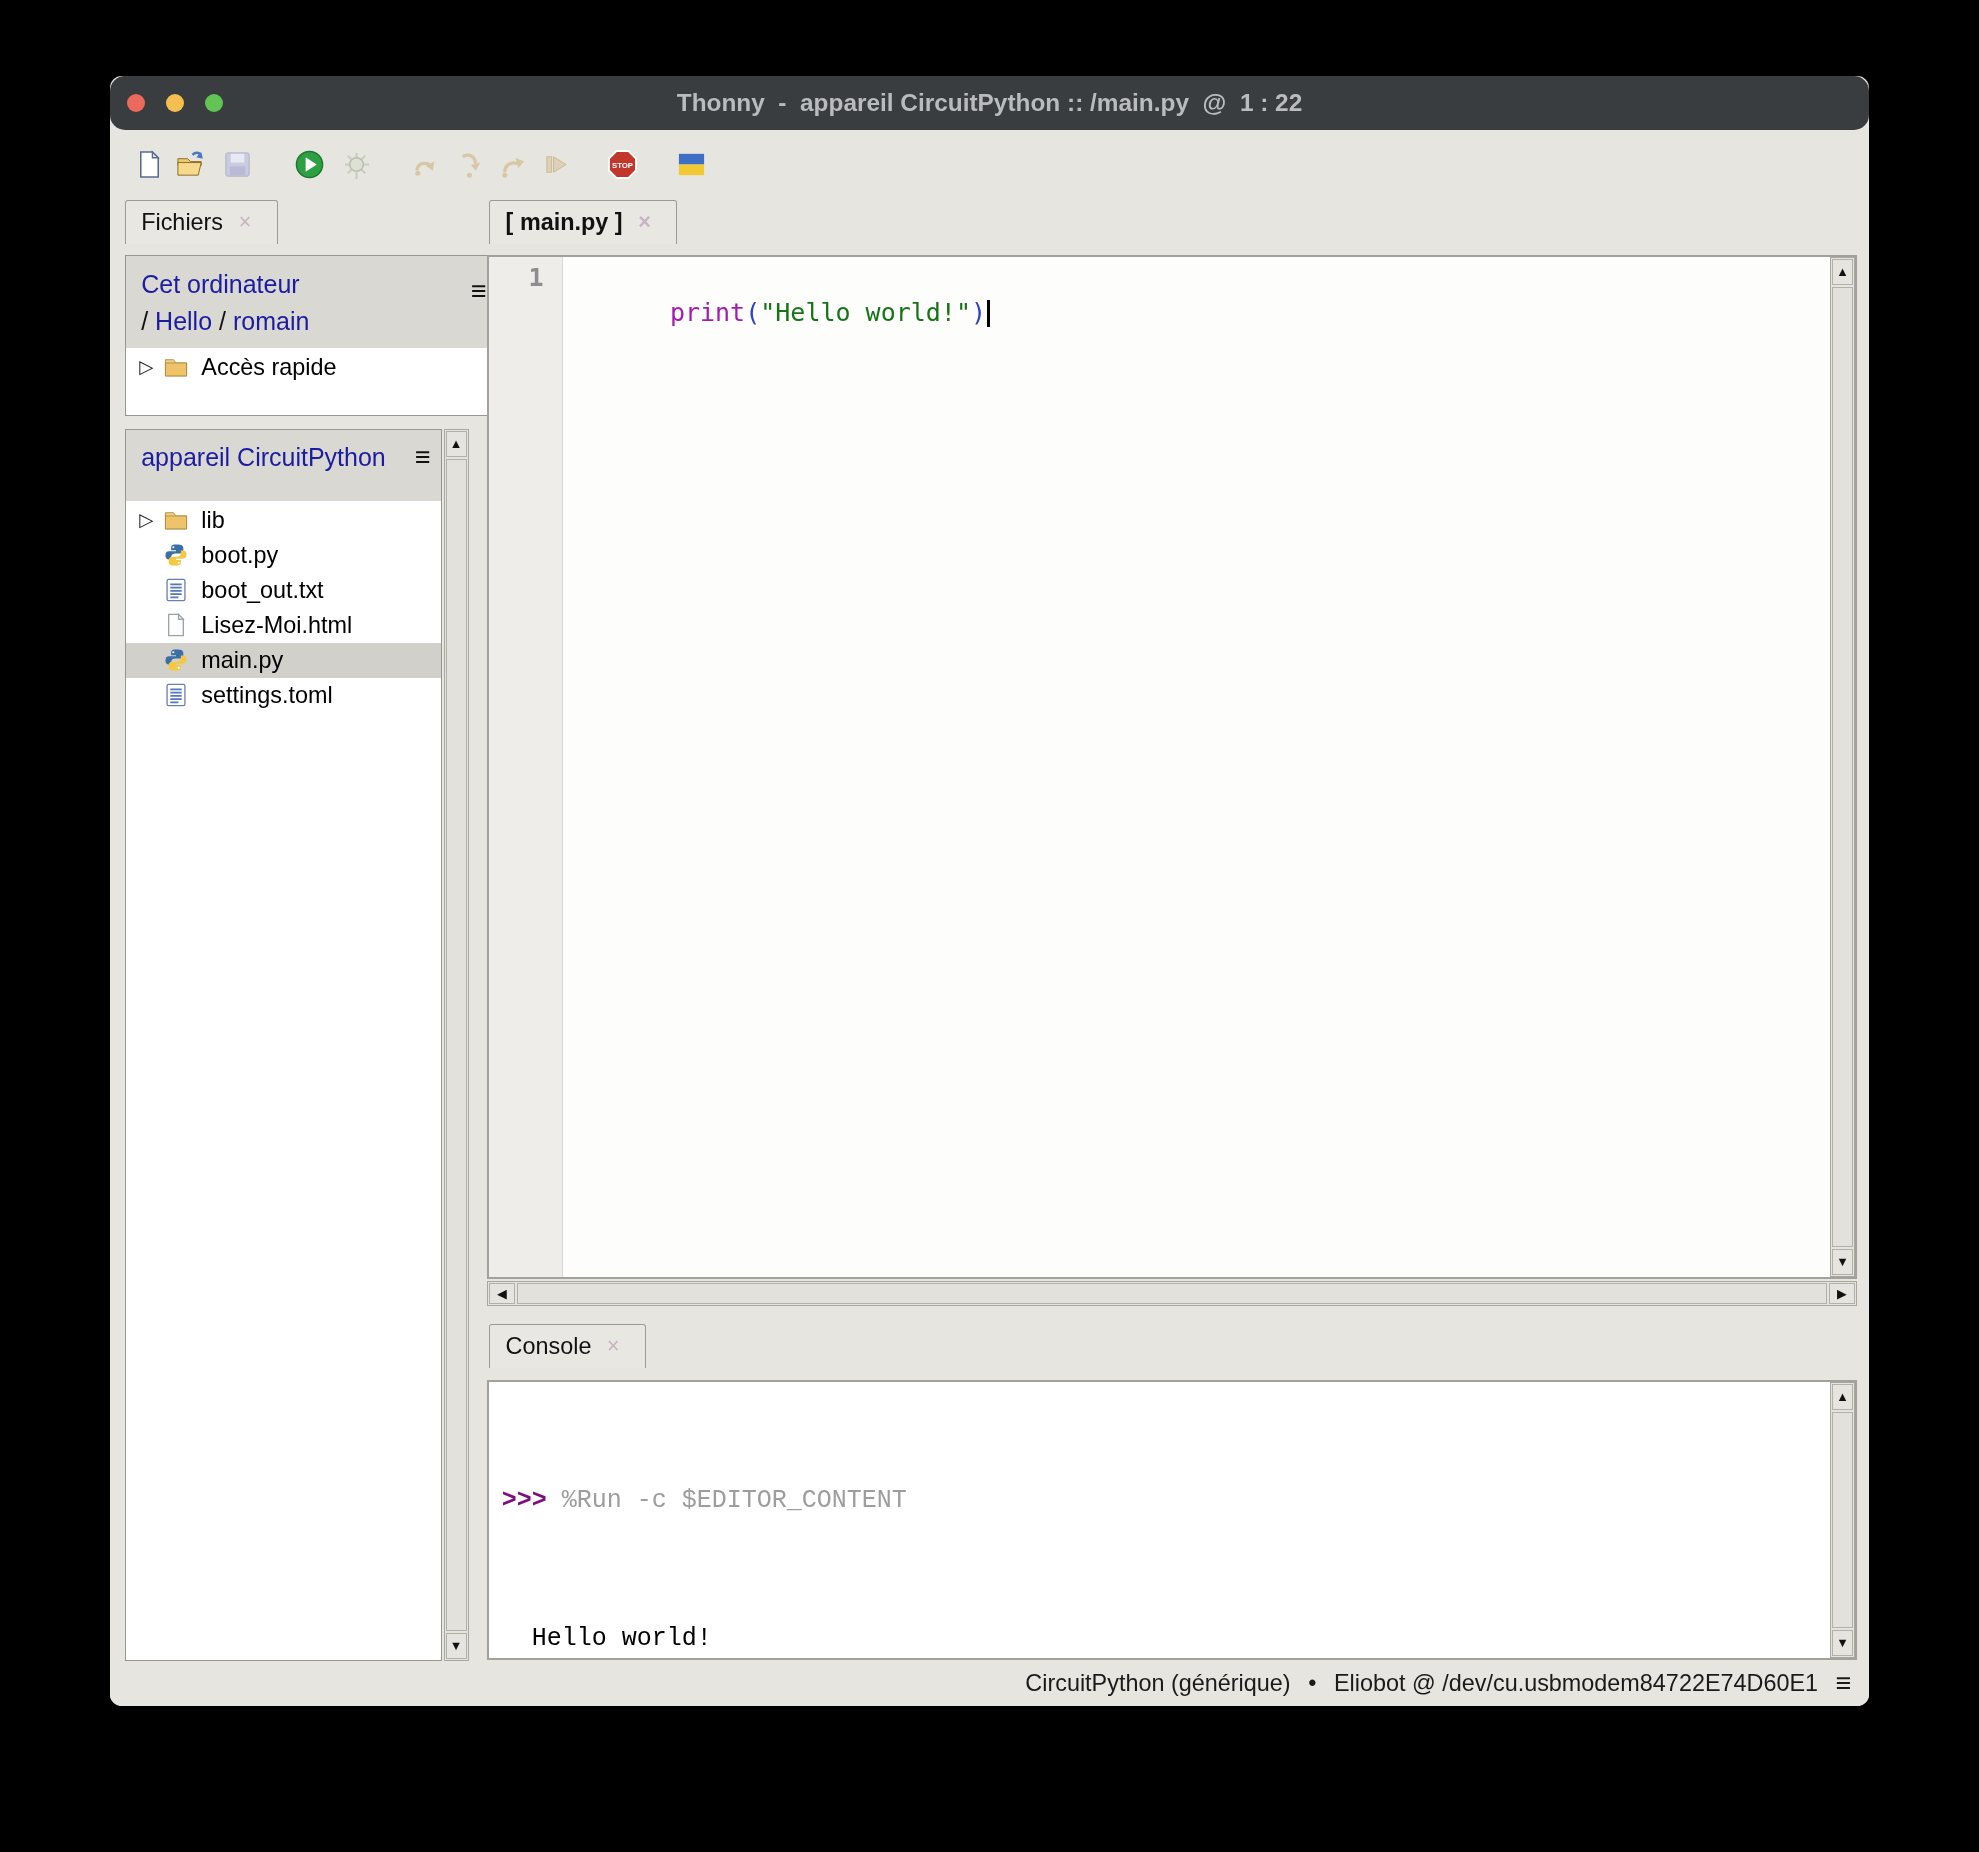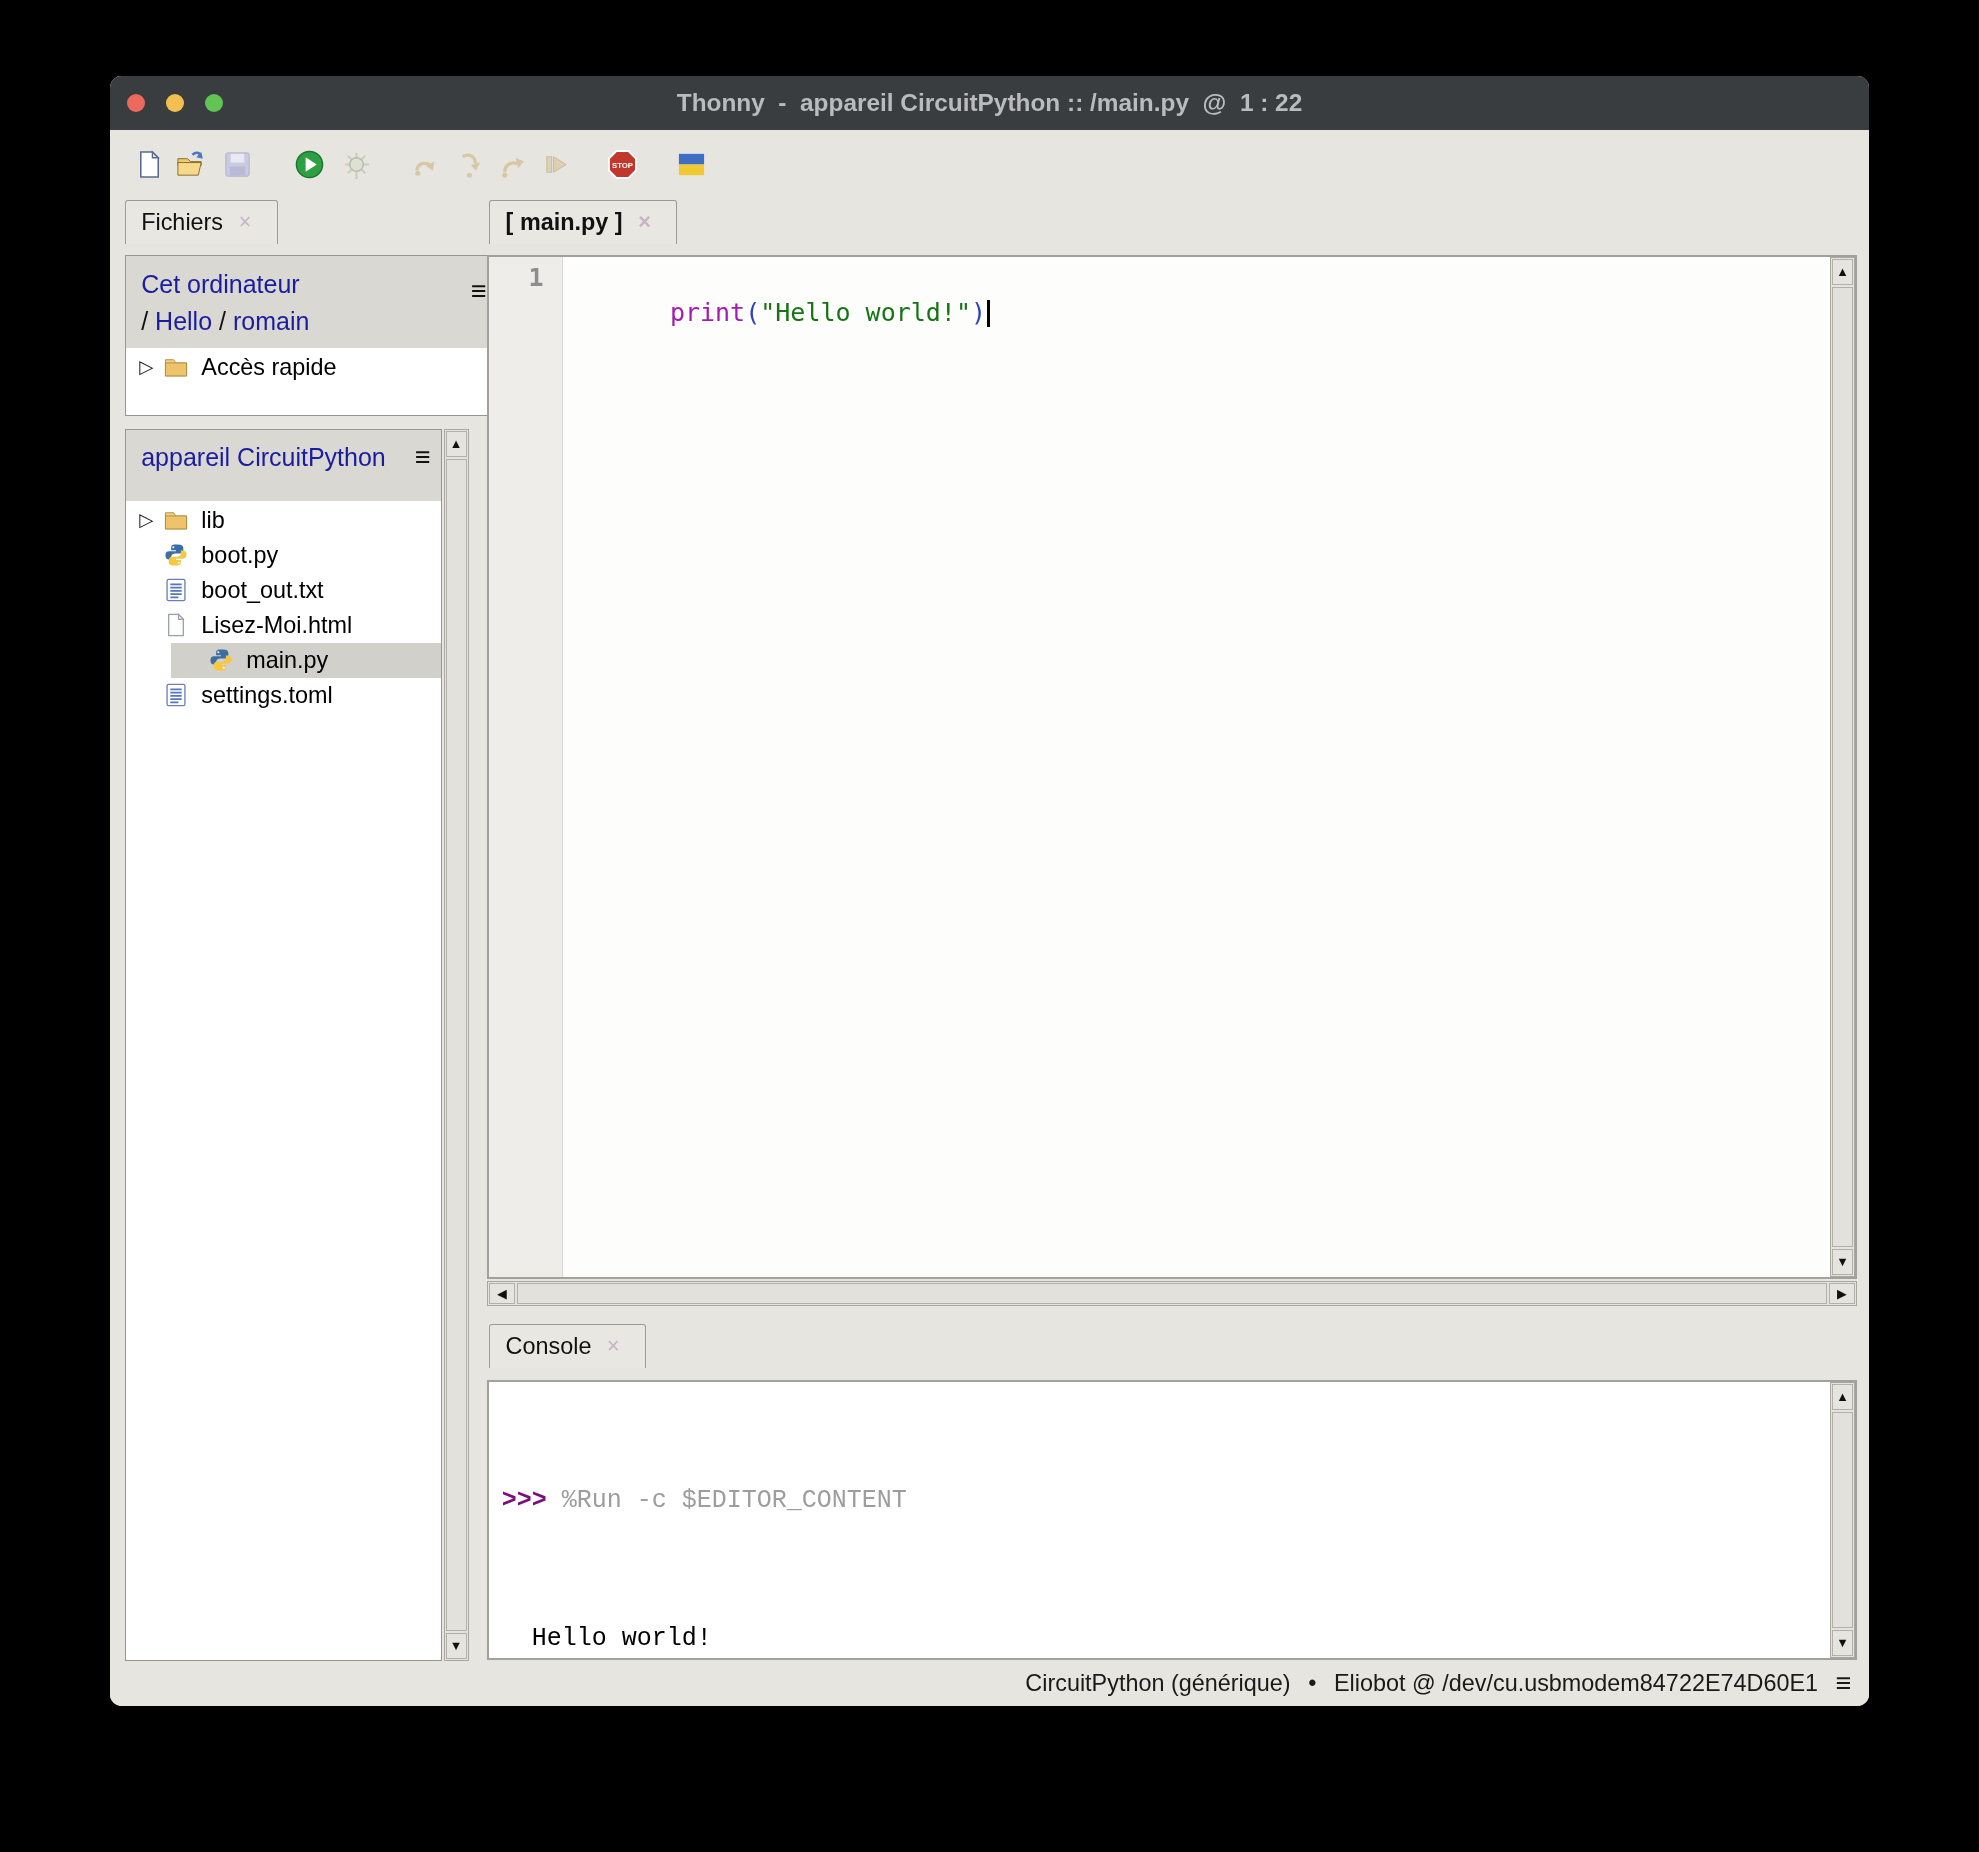--- a/index.html
+++ b/index.html
@@ -1,21 +1,21 @@
 <!DOCTYPE html>
 <html><head>
 <meta charset="utf-8">
 <style>
   * { margin:0; padding:0; box-sizing:border-box; }
   html,body { width:1980px; height:1853px; background:#000; font-family:"Liberation Sans", sans-serif; }
   .window { position:absolute; left:110px; top:76px; width:1759px; height:1630px;
             background:#e7e5e0; border-radius:11.7px; overflow:hidden; }
 
   
-  .titlebar { position:relative; height:54px; background:#3a3d3f; display:flex; align-items:center; }
+  .titlebar { position:relative; height:54px; background:#3a3d3f; display:flex; align-items:center;border-radius:15px; }
   .lights { position:absolute; left:16.6px; top:17.6px; display:flex; gap:20.5px; }
   .light { width:18.5px; height:18.5px; border-radius:50%; }
   .light.red{ background:#ec6a5d; } .light.yellow{ background:#f4bf4e; } .light.green{ background:#61c455; }
   .title { width:100%; text-align:center; color:#b9bbbe; font-weight:bold; font-size:24.4px; white-space:pre; }
 
   
   .toolbar { position:relative; height:70px; }
   .tbtn { position:absolute; top:18.5px; width:31px; height:31px; }
   .tbtn svg { width:31px; height:31px; display:block; }
 
@@ -30,21 +30,21 @@
   .tree-main { flex:1; border:1px solid #98968f; display:flex; flex-direction:column; background:#fff; }
   .tree-head { background:#dad8d3; position:relative; padding:9.8px 13.7px 7.8px 15.6px; color:#1c1ca0;
                font-size:25px; line-height:37px; }
   .tree-head .sep { color:#111; }
   .menu-btn { position:absolute; right:9.8px; font-size:27px; color:#111; font-weight:bold; line-height:27px; }
   .tree-list { background:#fff; flex:1; padding-top:2px; }
   .trow { height:35px; display:flex; align-items:center; font-size:23.4px; color:#000; }
   .trow .exp { width:23.4px; margin-left:13.7px; font-size:18.5px; color:#222; flex:none; }
   .trow.noexp .exp { visibility:hidden; }
   .trow .ticon { width:26px; height:26px; margin-right:12.7px; flex:none; }
-  .trow.selected { background:#d2d0cb;margin-left:45px; }
+  .trow.selected { background:#d2d0cb; }
   .vscroll { width:25px; margin-left:2px; border:1px solid #a9a7a0; background:#e5e3dd;
              display:flex; flex-direction:column; }
   .sbtn { height:26px; flex:none; display:flex; align-items:center; justify-content:center;
           font-size:12.7px; color:#111; background:#e6e4de; border:1px solid #b2b0a9; margin:1px; }
   .sthumb { flex:1; background:#e3e1db; border:1px solid #b2b0a9; margin:1px; }
   .sthumb.short { flex:none; height:33px; }
   .strough { flex:1; }
 
   
   .editor { position:absolute; left:377px; top:179px; width:1370px; height:1024px;

